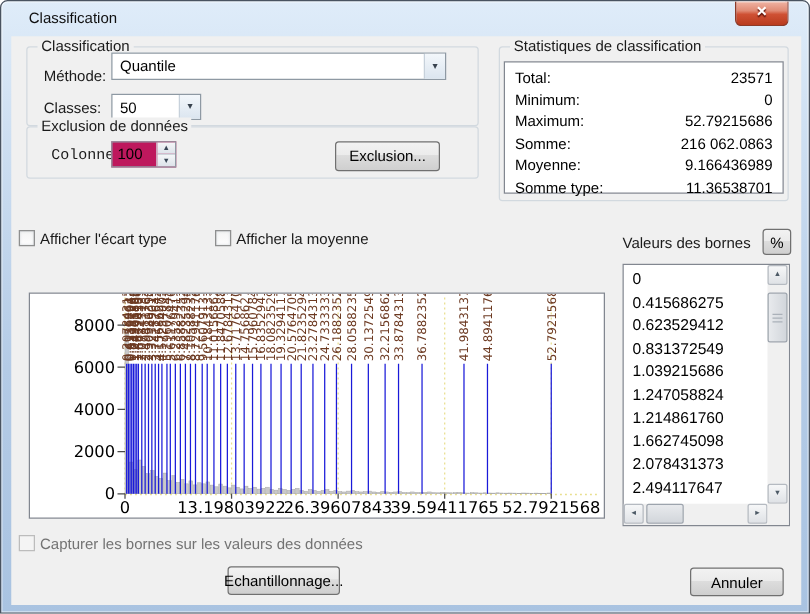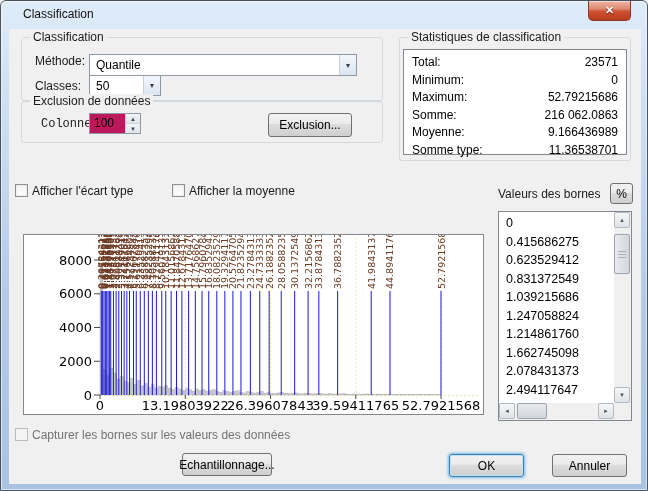--- a/index.html
+++ b/index.html
@@ -71,21 +71,21 @@
       <span>✕</span>
     </div>
   </div>
 
   <div class="client">
 
     <div class="groupbox" style="left:12px;top:8px;width:362px;height:64px;">
       <div class="grouplabel">Classification</div>
     </div>
     <div class="lbl" style="left:26px;top:25px;">Méthode:</div>
-    <div class="combo" style="left:80px;top:25px;width:268px;height:22px;">
+    <div class="combo" style="left:80px;top:13px;width:268px;height:22px;">
       <div class="cval">Quantile</div>
       <div class="carrow">▼</div>
     </div>
     <div class="lbl" style="left:26px;top:50px;">Classes:</div>
     <div class="combo" style="left:80px;top:46px;width:72px;height:21px;">
       <div class="cval">50</div>
       <div class="carrow">▼</div>
     </div>
 
     <div class="groupbox" style="left:12px;top:72px;width:362px;height:42px;">
@@ -385,16 +385,15 @@
           <line x1="331.75000032296464" y1="160" x2="331.75000032296464" y2="164" stroke="#4a4a4a" stroke-width="1"></line>
           <text x="331.75000032296464" y="175" text-anchor="middle" font-size="13" fill="#000" font-family="DejaVu Sans, sans-serif">39.59411765</text>
           <line x1="417" y1="160" x2="417" y2="164" stroke="#4a4a4a" stroke-width="1"></line>
           <text x="417" y="175" text-anchor="middle" font-size="13" fill="#000" font-family="DejaVu Sans, sans-serif">52.7921568</text>
         </svg>
     </div>
 
     <div class="checkbox disabled" style="left:6px;top:399px;"></div>
     <div class="cblabel disabled" style="left:23px;top:399px;">Capturer les bornes sur les valeurs des données</div>
     <div class="btn" style="left:173px;top:424px;width:90px;height:23px;">Echantillonnage...</div>
-    <div class="btn default" style="left:440px;top:425px;width:75px;height:23px;">OK</div>
     <div class="btn" style="left:543px;top:425px;width:75px;height:23px;">Annuler</div>
   </div>
 </div>
 
 </body></html>

